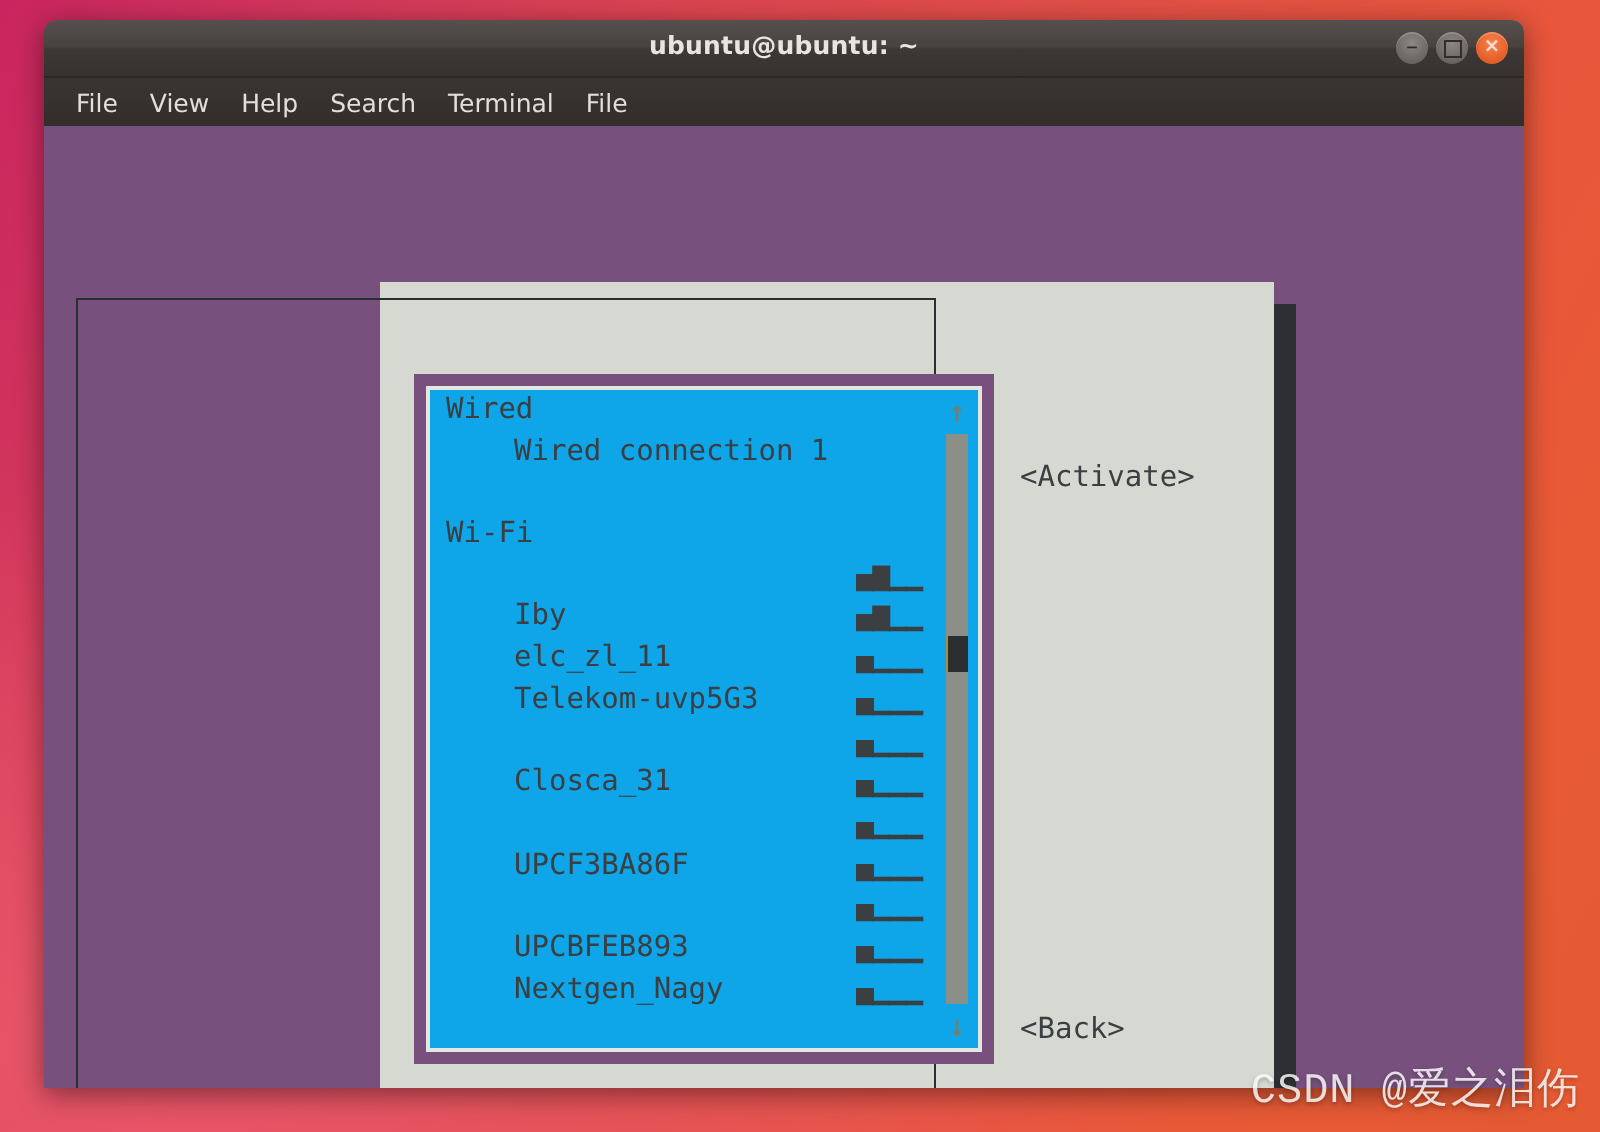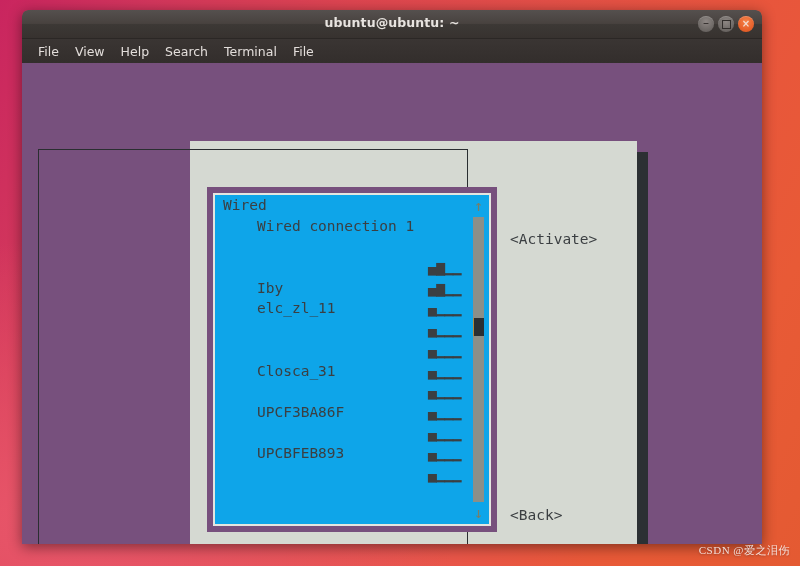--- a/index.html
+++ b/index.html
@@ -244,22 +244,22 @@
   }
   #btn-activate { left: 488px; top: 130px; margin-top: 38px; }
   #btn-back { left: 488px; top: 444px; }
 
   
   #watermark {
     position: absolute;
     right: 10px;
     bottom: 8px;
     color: rgba(255,255,255,0.82);
-    font-size: 11px;
-    font-family: Liberation Serif, serif;
+    font-size: 21px;
+    font-family: Liberation Mono, monospace;
     letter-spacing: 0.5px;
     text-shadow: 0 1px 2px rgba(0,0,0,0.25);
   }
 </style>
 </head>
 <body>
 
 <div id="desktop">
 
   <div id="term-window">
@@ -295,31 +295,32 @@
       <div id="dialog"></div>
       <div id="dialog-inner-border"></div>
 
       <div id="list-panel"></div>
 
       <div id="list-panel-inner">
         <div id="list-viewport">
             <div class="row"><span class="label">Wired</span></div>
             <div class="row indent"><span class="label">Wired connection 1</span></div>
             <div class="row blank"><span class="label"></span></div>
+            <div class="row"><span class="label">Wi-Fi</span></div>
             <div class="row indent"><span class="bars">▄▆▁▁</span></div>
             <div class="row indent"><span class="label">Iby</span><span class="bars">▄▆▁▁</span></div>
             <div class="row indent"><span class="label">elc_zl_11</span><span class="bars">▄▁▁▁</span></div>
-            <div class="row indent"><span class="bars">▄▁▁▁</span></div>
+            <div class="row indent"><span class="label">Telekom-uvp5G3</span><span class="bars">▄▁▁▁</span></div>
             <div class="row indent"><span class="bars">▄▁▁▁</span></div>
             <div class="row indent"><span class="label">Closca_31</span><span class="bars">▄▁▁▁</span></div>
             <div class="row indent"><span class="bars">▄▁▁▁</span></div>
             <div class="row indent"><span class="label">UPCF3BA86F</span><span class="bars">▄▁▁▁</span></div>
             <div class="row indent"><span class="bars">▄▁▁▁</span></div>
             <div class="row indent"><span class="label">UPCBFEB893</span><span class="bars">▄▁▁▁</span></div>
-            <div class="row indent"><span class="bars">▄▁▁▁</span></div>
+            <div class="row indent"><span class="label">Nextgen_Nagy</span><span class="bars">▄▁▁▁</span></div>
           </div>
 
         <div id="scrollbar">
           <div id="sb-up">↑</div>
           <div id="sb-track"></div>
           <div id="sb-thumb"></div>
           <div id="sb-down">↓</div>
         </div>
       </div>
 

